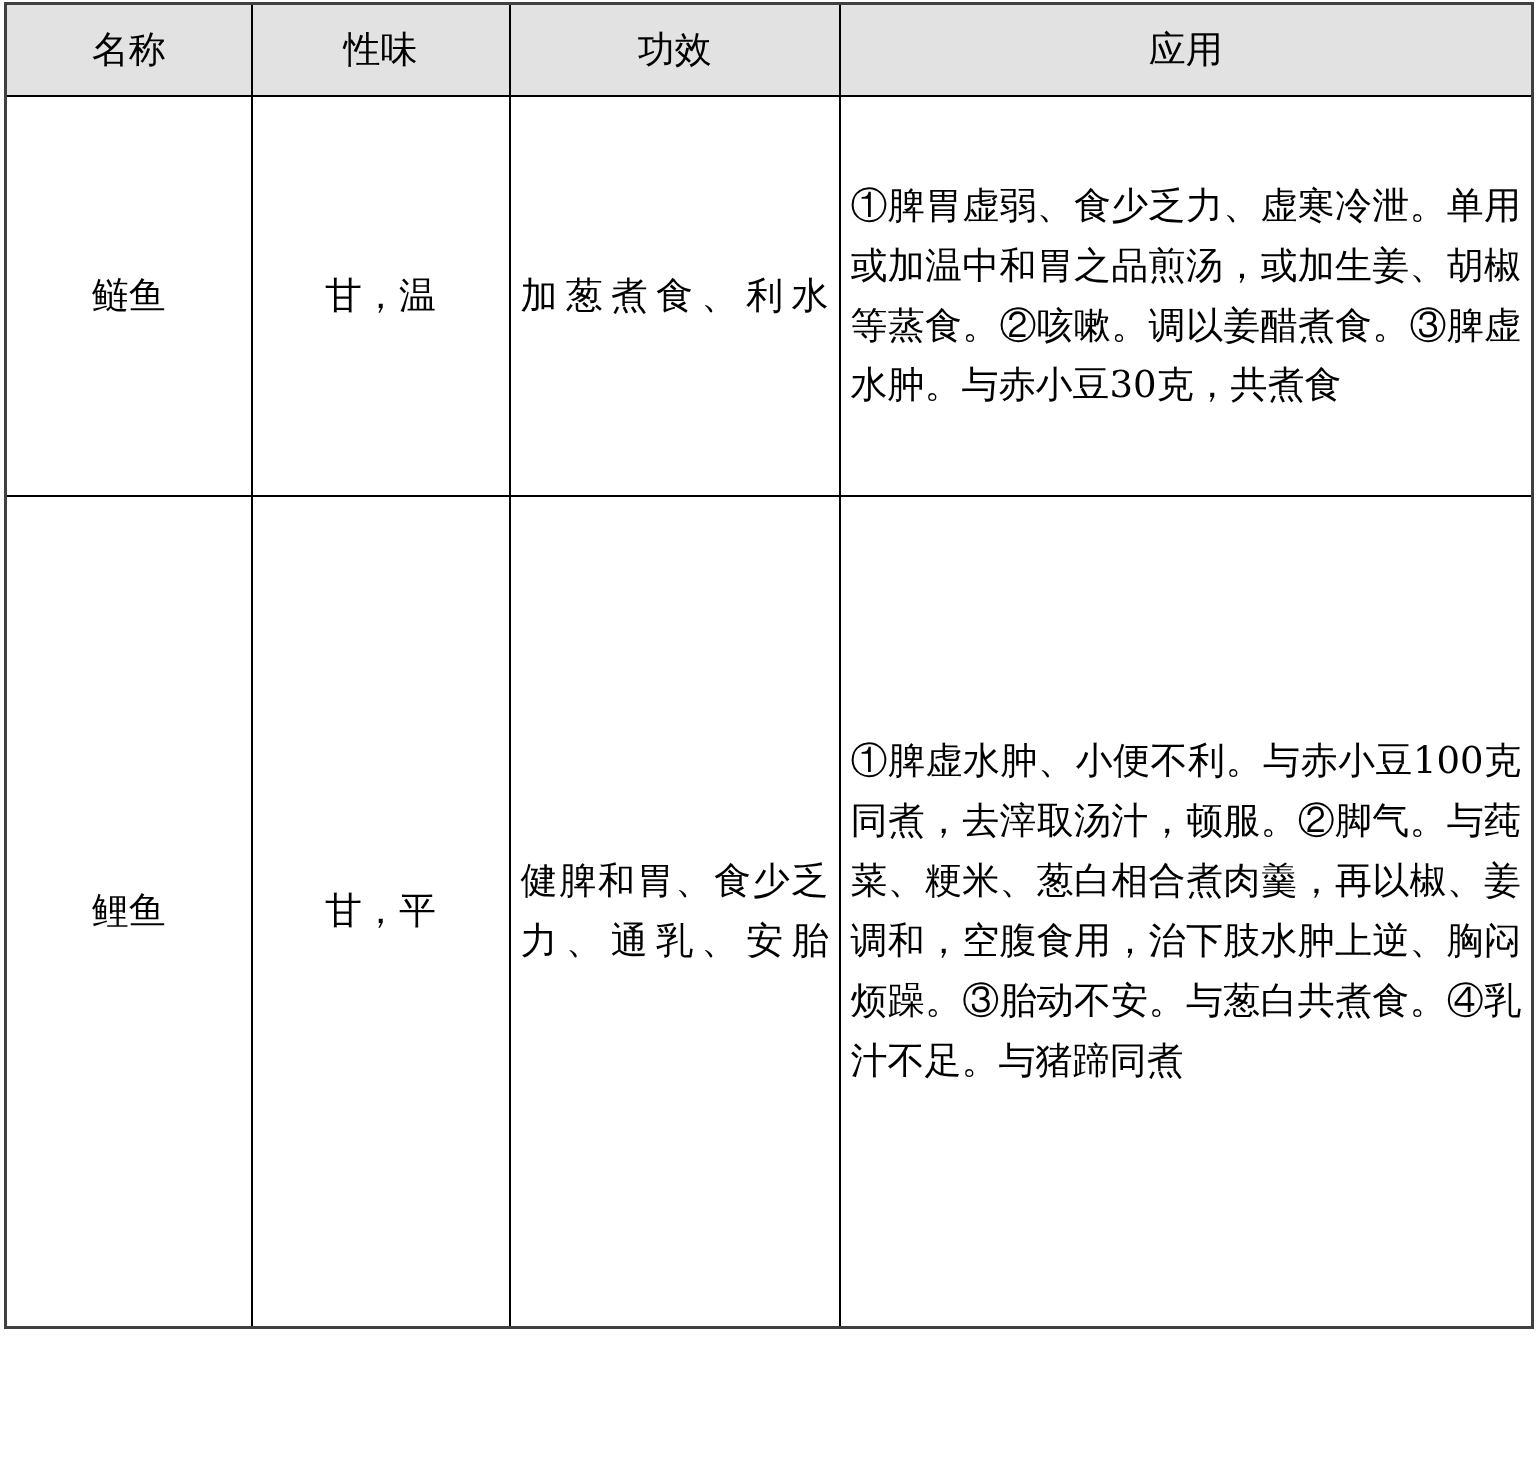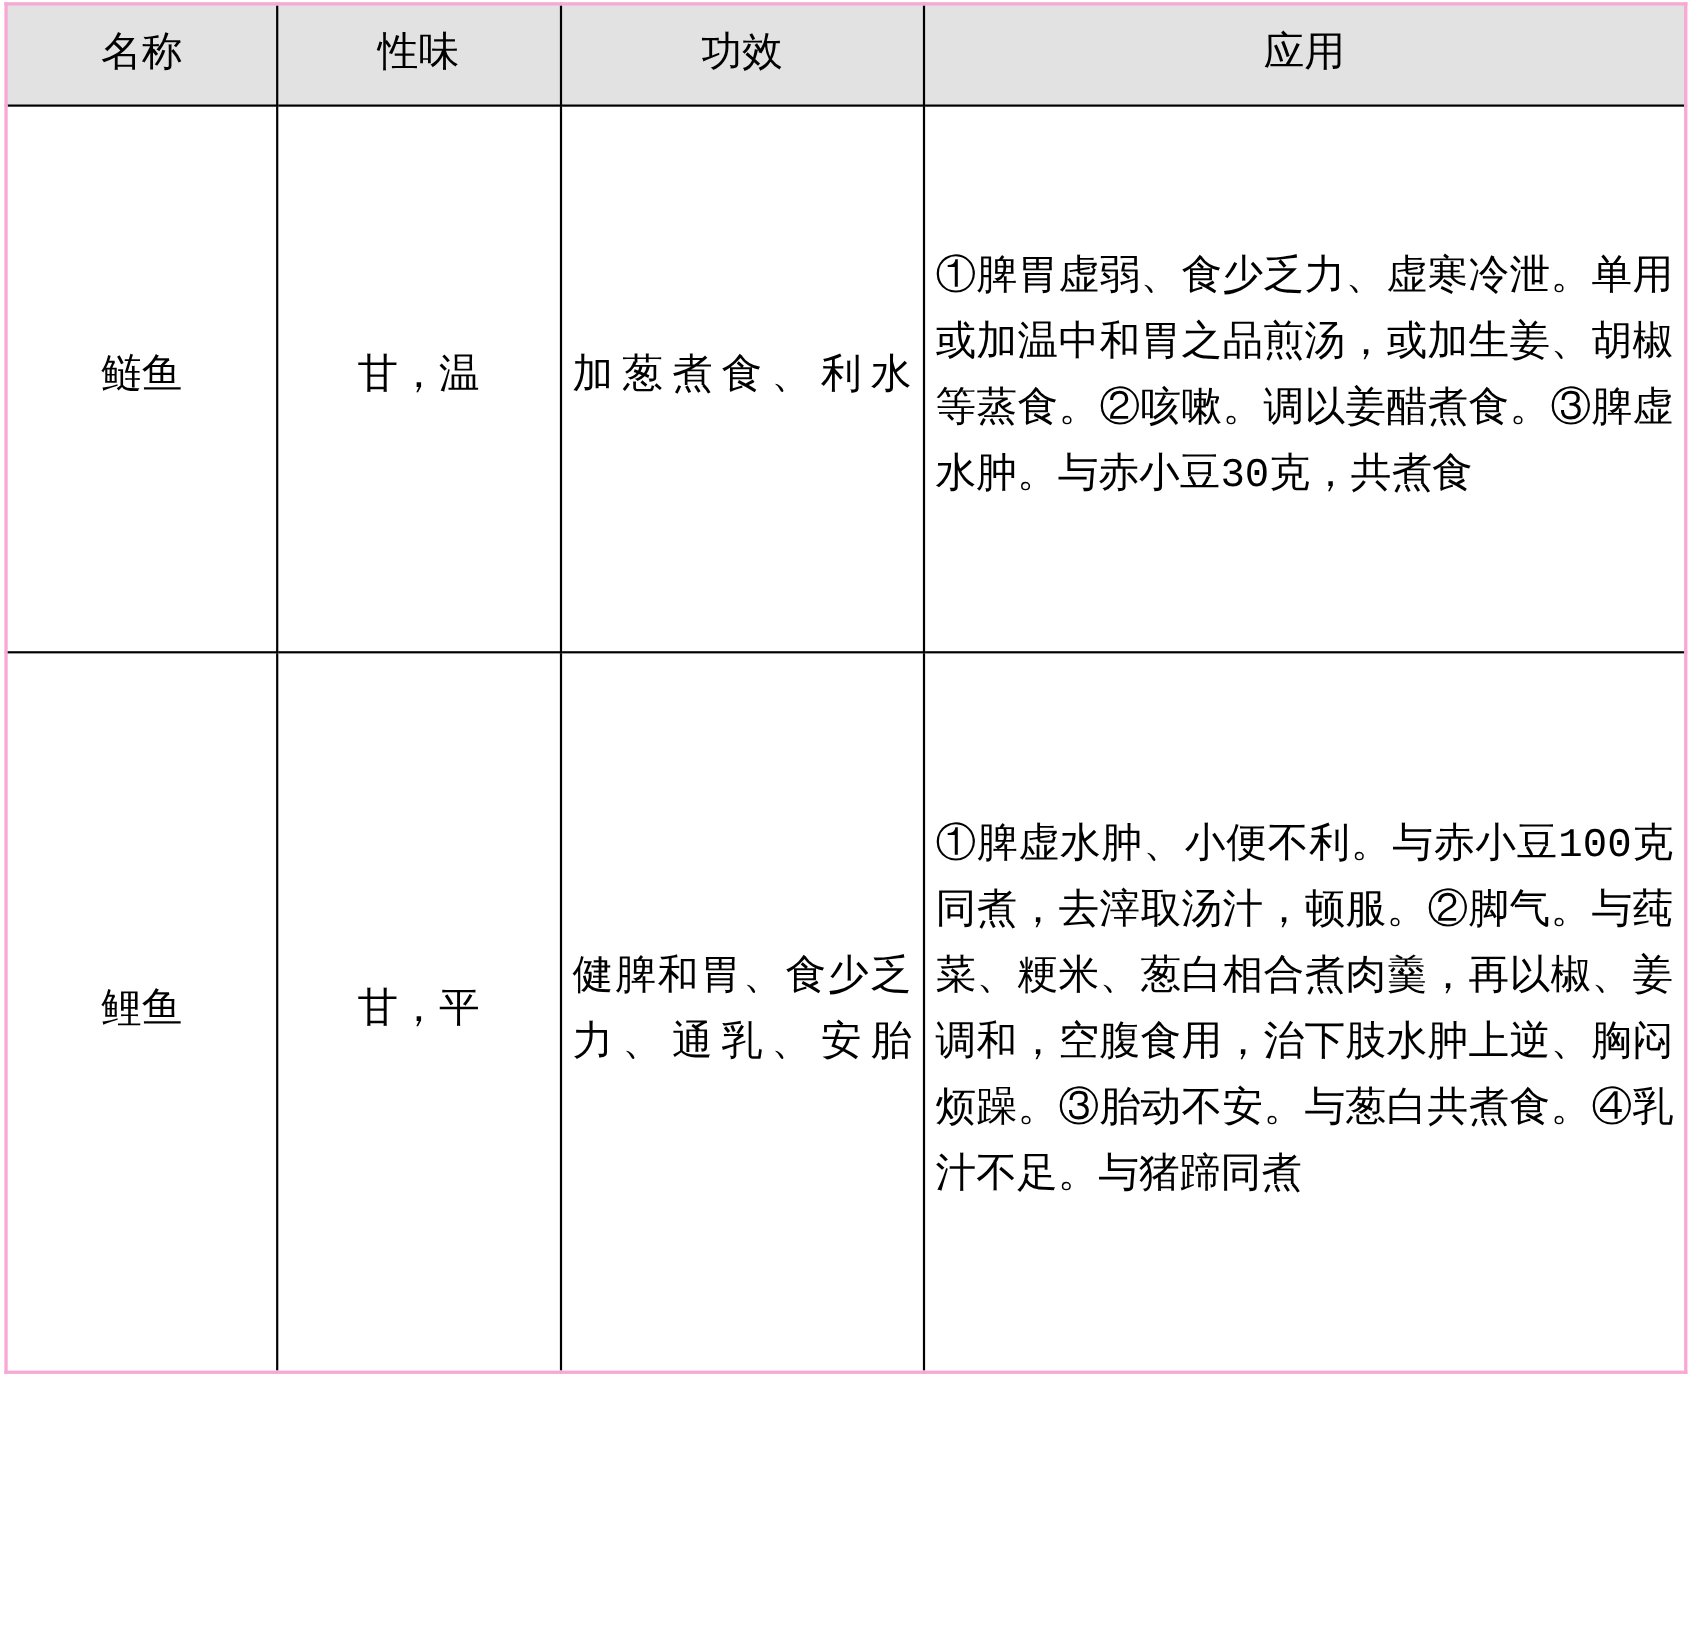--- a/index.html
+++ b/index.html
@@ -14,22 +14,21 @@
   }
   .table-wrap {
     width: 1537px;
     box-sizing: border-box;
     padding: 2px 4px 4px 4px;
   }
   table.tcm-table {
     border-collapse: collapse;
     width: 1527px;
     table-layout: fixed;
-    border: 3px solid #f9a8d4;
-    font-family: Liberation Mono, monospace;
+    border: 3px solid #404040;
   }
   table.tcm-table col.c-name  { width: 246px; }
   table.tcm-table col.c-nature{ width: 258px; }
   table.tcm-table col.c-effect{ width: 330px; }
   table.tcm-table col.c-apply { width: 693px; }
 
   table.tcm-table th,
   table.tcm-table td {
     border: 2px solid #000;
     vertical-align: middle;
@@ -65,22 +64,22 @@
   }
   td.cell-apply {
     text-align: justify;
     text-align-last: left;
     font-size: 37px;
     line-height: 1.62;
     padding-left: 16px;
     padding-right: 16px;
   }
   .row-1 td { height: 330px; }
-  .row-2 td { height: 497px; margin-left: 17px; }
-  .row-3 td { height: 655px; }
+  .row-2 td { height: 400px; margin-left: 17px; }
+  .row-3 td { height: 832px; }
 </style>
 </head>
 <body>
 
 <div class="table-wrap">
   <table class="tcm-table">
     <colgroup>
       <col class="c-name">
       <col class="c-nature">
       <col class="c-effect">

